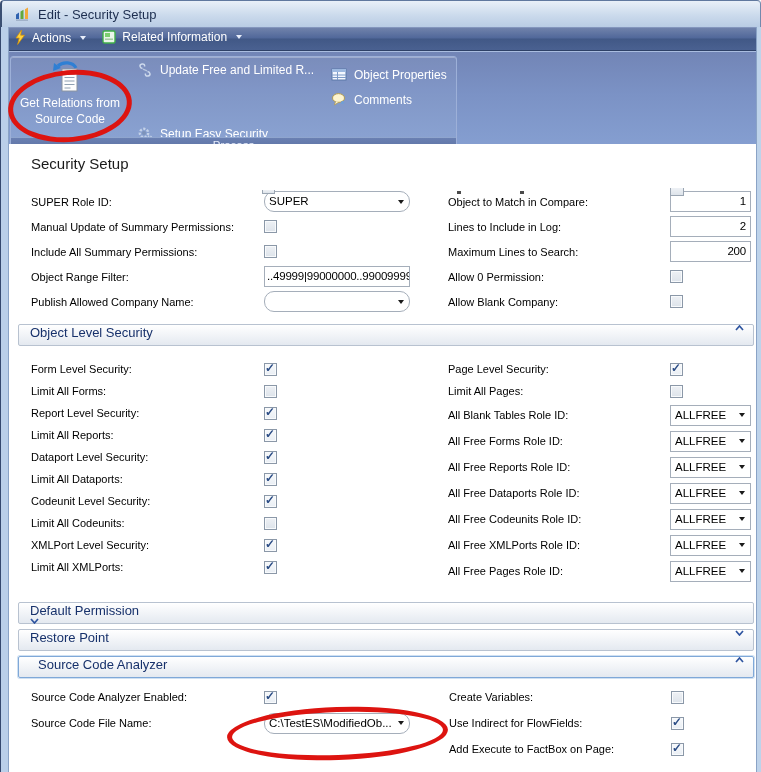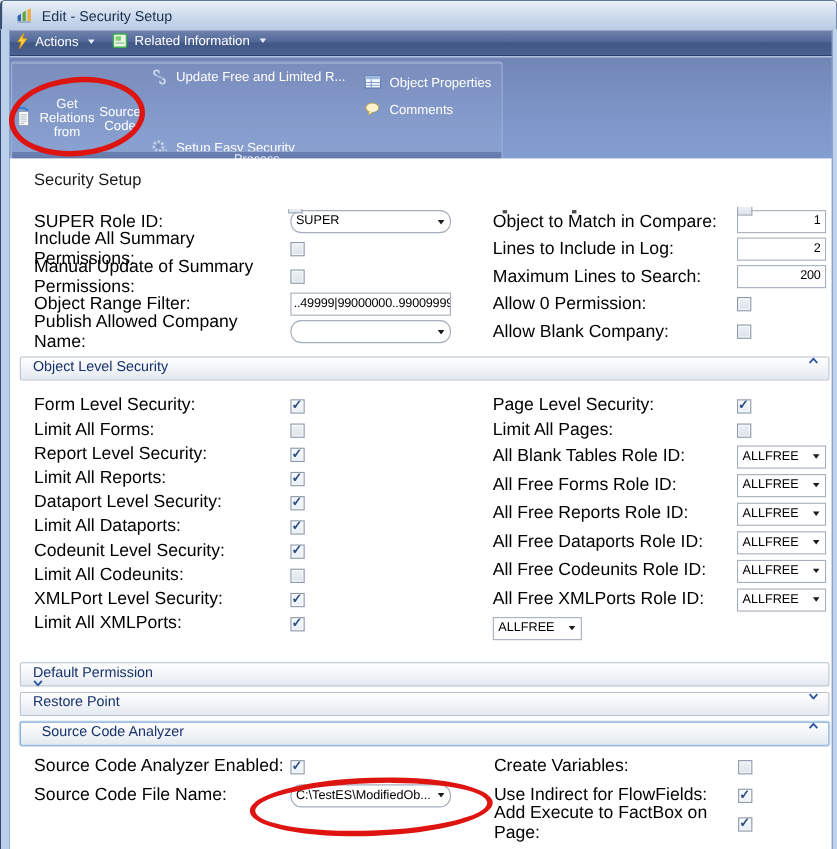--- a/index.html
+++ b/index.html
@@ -39,21 +39,21 @@
     box-shadow:inset 0 1px 0 rgba(255,255,255,0.28);
     display:flex;
   }
   .pgroup-caption{
     position:absolute; left:0; right:0; bottom:0; height:15px;
     background:linear-gradient(180deg,#6a80b2,#5b70a0);
     border-top:1px solid #8fa5ce; border-radius:0 0 3px 3px;
     color:#e7edfb; font-size:11.5px; text-align:center; line-height:14px;
   }
   .bigbtn{
-    width:118px; padding-top:3px; display:flex; align-items:center;
+    width:118px; padding-top:3px; display:flex; flex-direction:column; align-items:center;
     color:#fff; font-size:12px; line-height:13px; text-align:center; cursor:default;
   }
   .bigbtn .blabel{ margin-top:3px; }
   .btncol{ display:flex; flex-direction:column; padding-top:5px; }
   .col2{ margin-left:8px; width:186px;gap:48px; }
   .col3{ margin-left:8px; }
   .sbtn{ display:flex; align-items:center; gap:7px; height:25px; color:#fff; font-size:12px; white-space:nowrap; cursor:default; }
   
   .b-left{ position:absolute; left:0; top:27px; bottom:0; width:9px; z-index:30;
     background:linear-gradient(90deg,#35486e 0 1px,#bacfe9 1px 8px,#8aa3c6 8px 9px); }
@@ -66,21 +66,21 @@
   .fg-gen{ margin-top:17px; }
   .fg-ols{ margin-top:12px; }
   .fg-sca{ margin-top:6px; }
   .fcol{ display:flex; flex-direction:column; }
   .fcol-left{ width:390px; }
   .fcol-right{ margin-left:28px; flex:1; }
   .frow{ display:flex; align-items:center; height:25px; }
   .fg-ols .frow{ height:22px; }
   .fg-ols .fcol-right .frow.t-combo{ height:26px; }
   .fg-sca .frow{ height:26px; }
-  .flbl{ font-size:16px; color:#000; flex:none; }
+  .flbl{ font-size:11px; color:#000; flex:none; }
   .fcol-left .flbl{ width:233px; }
   .fcol-right .flbl{ width:222px; }
   
   .cb{ width:13px; height:13px; border:1px solid #8b98a8; flex:none;
        background:linear-gradient(180deg,#eef1f5,#dde3ea);
        box-shadow:inset 0 0 0 1px #f8fafc; position:relative; }
   .cb.checked{ background:linear-gradient(180deg,#f7f9fb,#e9eef4); }
   .cb .tick{ position:absolute; left:0px; top:-3px; font-size:12px; font-weight:bold; color:#2b4c85; }
   .combo{ height:21px; border:1px solid #a5aeba; background:#fff; display:flex; align-items:center; flex:none; }
   .fcol-left .combo{ width:146px;border-radius:10px; }
@@ -212,25 +212,25 @@
   <div class="fieldgrid fg-gen">
     <div class="fcol fcol-left" id="gen-left">
         <div class="frow t-combo">
           <span class="flbl">SUPER Role ID:</span>
           <span class="combo">
             <span class="cval">SUPER</span>
             <span class="darrow"></span>
           </span>
         </div>
         <div class="frow t-checkbox">
+          <span class="flbl">Manual Update of Summary Permissions:</span>
+          <span class="cb"></span>
+        </div>
+        <div class="frow t-checkbox">
           <span class="flbl">Include All Summary Permissions:</span>
-          <span class="cb"></span>
-        </div>
-        <div class="frow t-checkbox">
-          <span class="flbl">Manual Update of Summary Permissions:</span>
           <span class="cb"></span>
         </div>
         <div class="frow t-text">
           <span class="flbl">Object Range Filter:</span>
           <span class="textbox">..49999|99000000..99009999</span>
         </div>
         <div class="frow t-combo">
           <span class="flbl">Publish Allowed Company Name:</span>
           <span class="combo">
             <span class="cval"></span>
@@ -377,20 +377,21 @@
           </span>
         </div>
         <div class="frow t-combo">
           <span class="flbl">All Free XMLPorts Role ID:</span>
           <span class="combo">
             <span class="cval">ALLFREE</span>
             <span class="darrow"></span>
           </span>
         </div>
         <div class="frow t-combo">
+          <span class="flbl">All Free Pages Role ID:</span>
           <span class="combo">
             <span class="cval">ALLFREE</span>
             <span class="darrow"></span>
           </span>
         </div>
       </div>
   </div>
 
   <div class="fasttab ft-def">
     <span class="ft-title">Default Permission</span>

